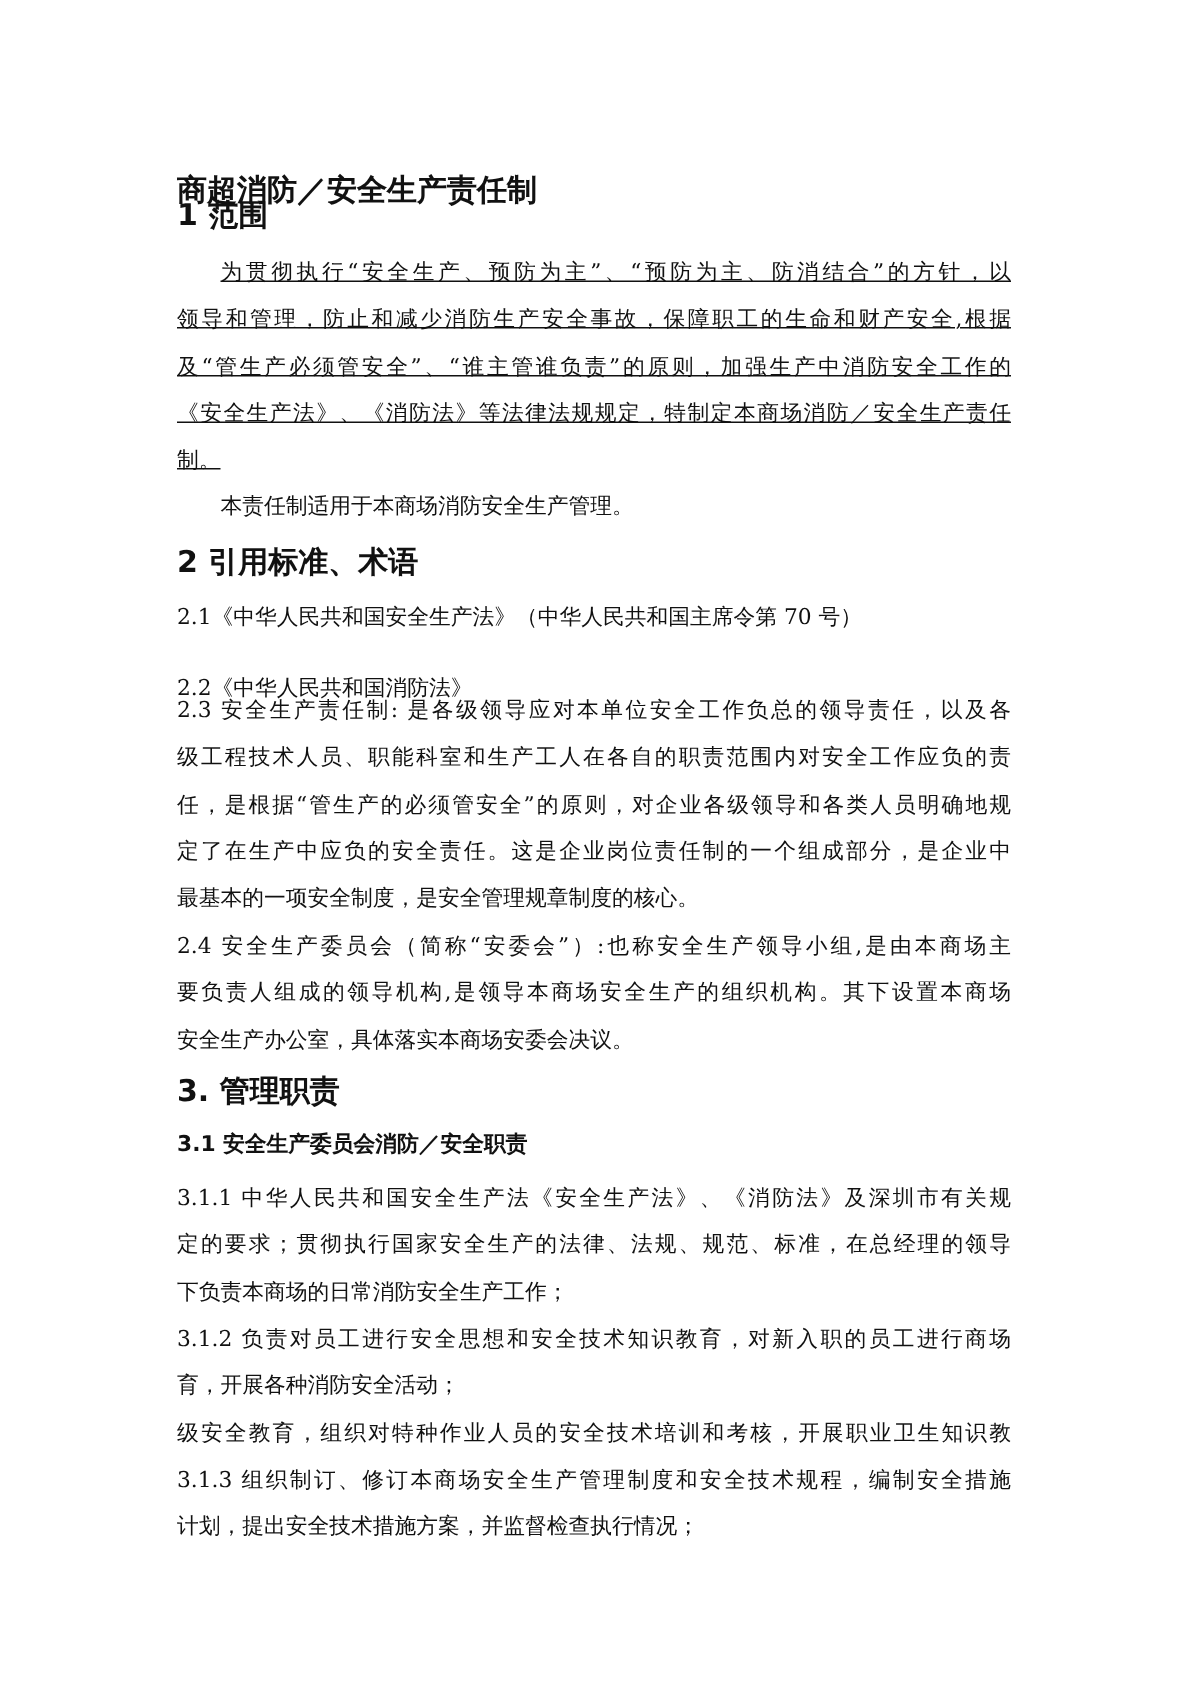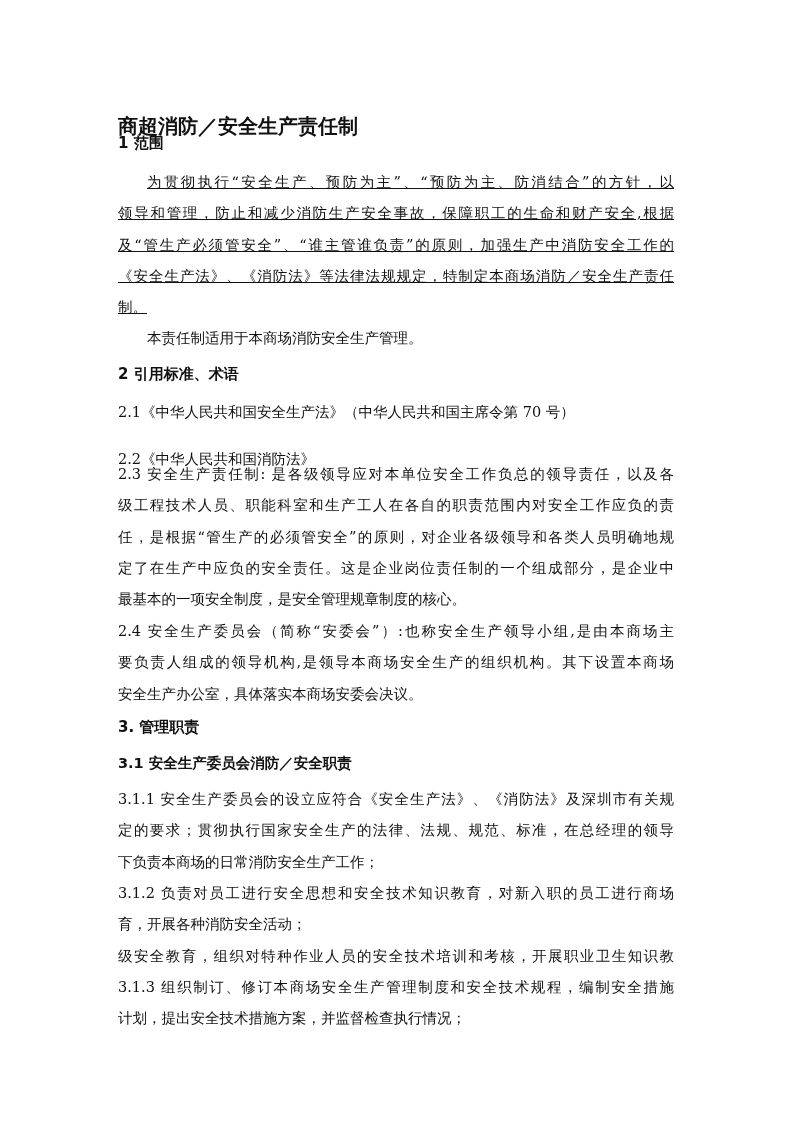--- a/index.html
+++ b/index.html
@@ -4,21 +4,21 @@
 <style>
   html, body { margin: 0; padding: 0; background: #ffffff; }
   body { width: 793px; height: 1122px; position: relative; overflow: hidden; color: #111111; }
   .page { position: absolute; left: 118px; top: 0; width: 556px; }
   .doc-title {
     position: absolute; left: 0; width: 556px; top: 112px; text-align: left;
     font-family: "DejaVu Sans", sans-serif; font-weight: bold; font-size: 20px; line-height: 28px; margin: 0;
   }
   .h1 {
     position: absolute; left: 0; font-family: "DejaVu Sans", sans-serif; font-weight: bold;
-    font-size: 15px; line-height: 24px; margin: 0; white-space: nowrap;
+    font-size: 20px; line-height: 24px; margin: 0; white-space: nowrap;
   }
   .h2 {
     position: absolute; left: 0; font-family: "DejaVu Sans", sans-serif; font-weight: bold;
     font-size: 14.5px; line-height: 22px; margin: 0; white-space: nowrap;
   }
   .para {
     position: absolute; left: 0; width: 556px; margin: 0;
     font-family: "DejaVu Serif", serif; font-size: 14.5px; line-height: 31.3px;
     text-align: justify; text-justify: inter-character;
   }
@@ -65,21 +65,21 @@
   <div class="para" style="top:616px">
     <span class="line">2.4 安全生产委员会（简称“安委会”）:也称安全生产领导小组,是由本商场主</span>
     <span class="line">要负责人组成的领导机构,是领导本商场安全生产的组织机构。其下设置本商场</span>
     <span class="line last">安全生产办公室，具体落实本商场安委会决议。</span>
   </div>
 
   <h2 class="h1" style="top:715px">3. 管理职责</h2>
   <h3 class="h2" style="top:752px">3.1 安全生产委员会消防／安全职责</h3>
 
   <div class="para" style="top:784px">
-    <span class="line">3.1.1 安全生产委员会的设立应符合《安全生产法》、《消防法》及深圳市有关规</span>
+    <span class="line">3.1.1 中华人民共和国安全生产法《安全生产法》、《消防法》及深圳市有关规</span>
     <span class="line">定的要求；贯彻执行国家安全生产的法律、法规、规范、标准，在总经理的领导</span>
     <span class="line last">下负责本商场的日常消防安全生产工作；</span>
   </div>
   <div class="para" style="top:878px">
     <span class="line">3.1.2 负责对员工进行安全思想和安全技术知识教育，对新入职的员工进行商场</span>
     <span class="line last">育，开展各种消防安全活动；</span>
     <span class="line">级安全教育，组织对特种作业人员的安全技术培训和考核，开展职业卫生知识教</span>
   </div>
   <div class="para" style="top:972px">
     <span class="line">3.1.3 组织制订、修订本商场安全生产管理制度和安全技术规程，编制安全措施</span>

